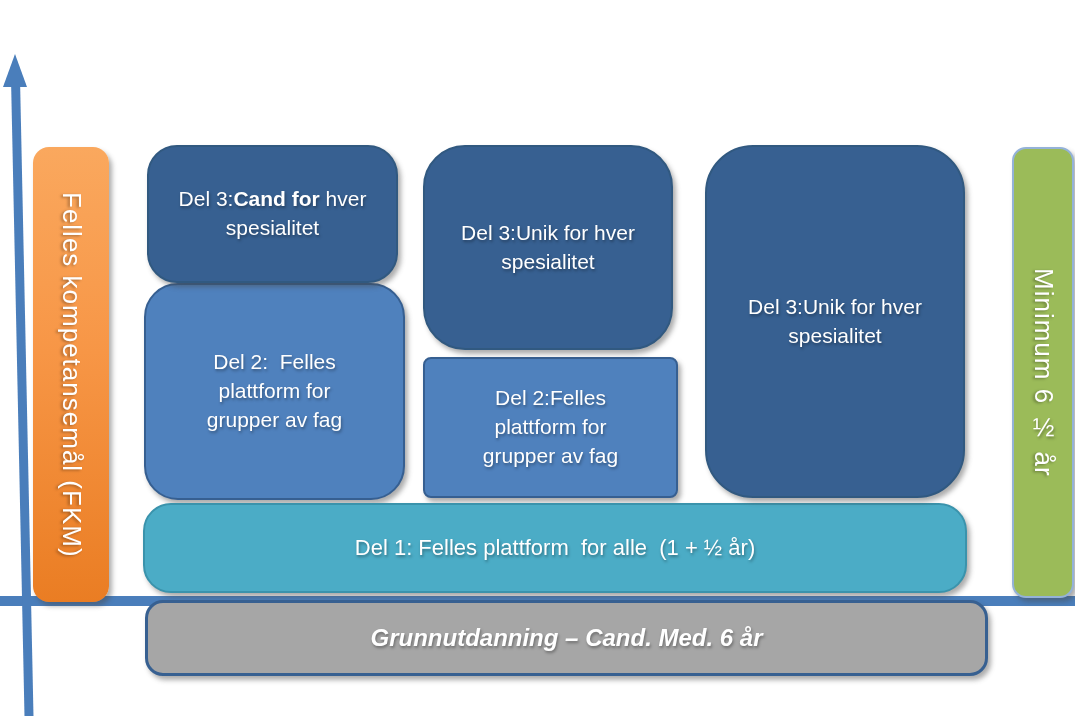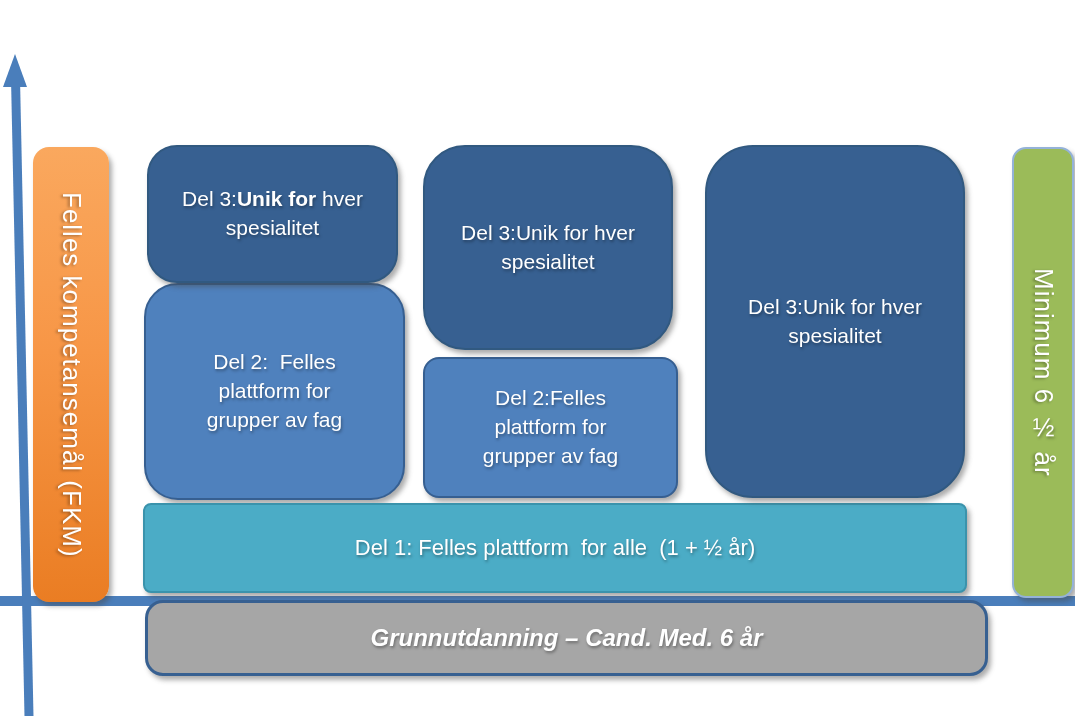--- a/index.html
+++ b/index.html
@@ -34,25 +34,25 @@
   
   .del3{background:#376091;border:2px solid #315980;font-size:21px;line-height:1.38;z-index:3;}
   .del3-1{left:147px;top:145px;width:251px;height:138px;border-radius:30px;padding:0 10px;}
   .del3-2{left:423px;top:145px;width:250px;height:205px;border-radius:42px;padding:0 14px;}
   .del3-3{left:705px;top:145px;width:260px;height:353px;border-radius:48px;padding:0 16px;}
   .bold-seg{font-weight:700;}
 
   
   .del2{background:#4F81BD;border:2px solid #365F91;font-size:21px;line-height:1.38;z-index:2;}
   .del2-1{left:144px;top:283px;width:261px;height:217px;border-radius:34px;padding:0 35px;}
-  .del2-2{left:423px;top:357px;width:255px;height:141px;border-radius:16px;padding:0 40px;}
+  .del2-2{left:423px;top:357px;width:255px;height:141px;border-radius:8px;padding:0 40px;}
 
   
   .del1-bar{
-    left:143px;top:503px;width:824px;height:90px;border-radius:8px;z-index:2;
+    left:143px;top:503px;width:824px;height:90px;border-radius:28px;z-index:2;
     background:#4BACC6;border:2px solid #3A93AC;font-size:22px;
   }
 
   
   .grunn-bar{
     left:145px;top:600px;width:843px;height:76px;border-radius:18px;z-index:2;
     background:#A6A6A6;border:3px solid #376091;
     font-size:24px;font-style:italic;font-weight:600;
   }
 </style>
@@ -65,21 +65,21 @@
     <line x1="0" y1="601" x2="1075" y2="601" stroke-width="10" class="axis-stroke"></line>
     <line x1="15.5" y1="78" x2="29" y2="716" stroke-width="9" class="axis-stroke"></line>
     <polygon points="15,54 3,87 27,87" class="axis-fill"></polygon>
   </svg>
 
   <div class="box fkm-bar">
     <span class="vlabel">Felles kompetansemål (FKM)</span>
   </div>
 
   <div class="box del3 del3-1">
-    <div class="label"><span>Del 3:</span><span class="bold-seg">Unik for</span><span> hver spesialitet</span></div>
+    <div class="label"><span>Del 3:</span><span class="bold-seg">Cand for</span><span> hver spesialitet</span></div>
   </div>
 
   <div class="box del2 del2-1">
     <div class="label">Del 2:  Felles plattform for grupper av fag</div>
   </div>
 
   <div class="box del3 del3-2">
     <div class="label">Del 3:Unik for hver spesialitet</div>
   </div>
 

